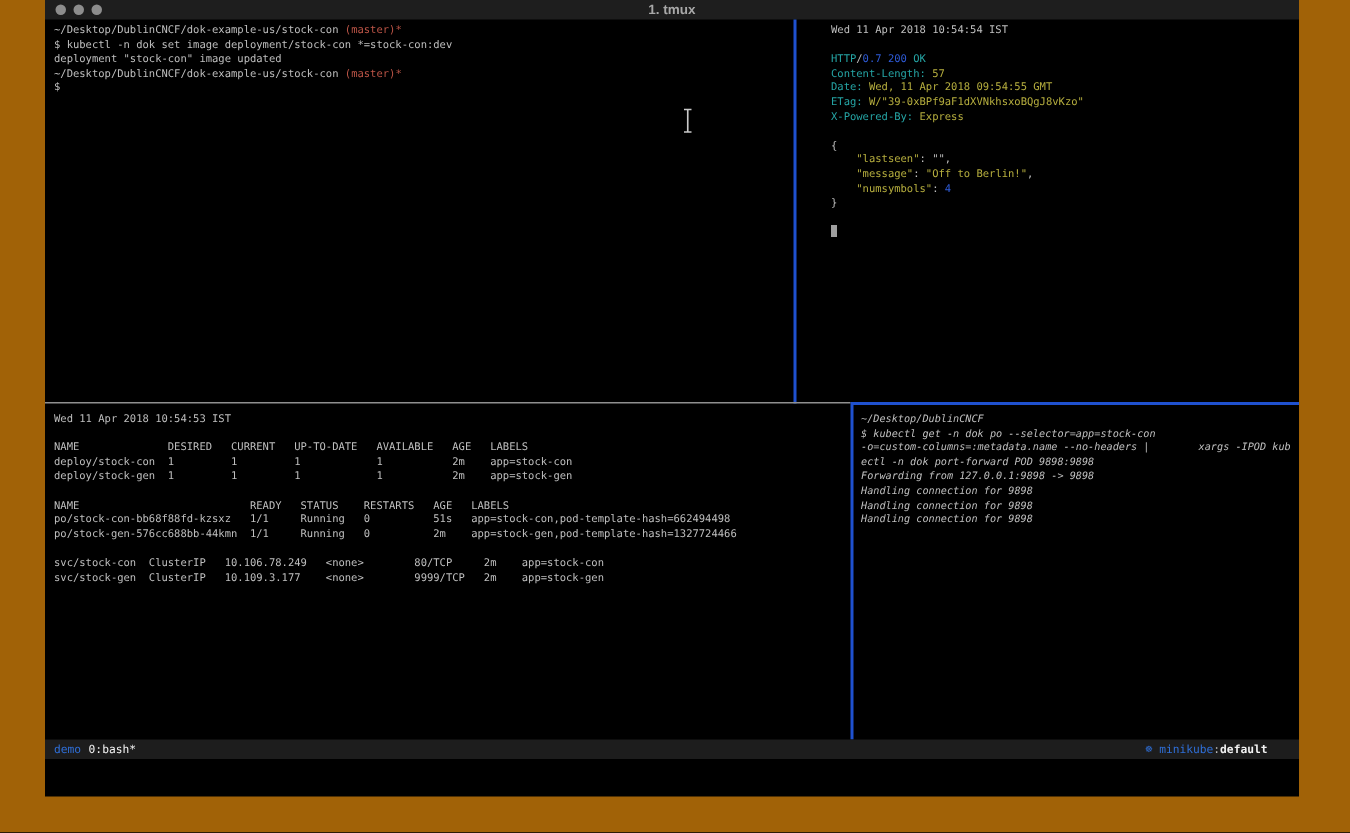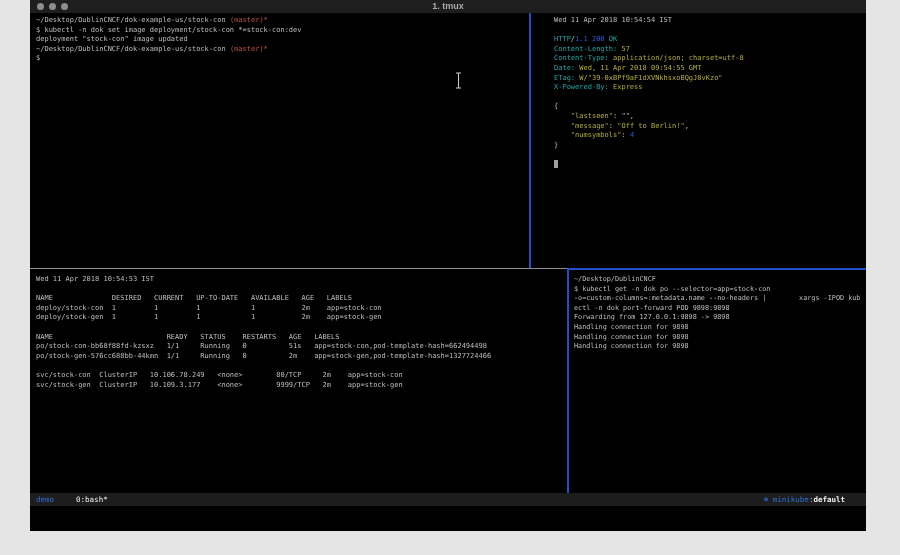--- a/index.html
+++ b/index.html
@@ -1,51 +1,51 @@
 <!DOCTYPE html>
 <html style="--fg: #bfbfbf; --cyan: #25a5a5; --yellow: #b6ae3e; --blue: #2e5bd8; --red: #bd5547; --cursor: #9f9f9f; --border_blue: #1f51cf; --border_grey: #8f8f8f; --statusbar_blue: #2f6fd8; --titlebar_bg: #1e1e1e; --title_fg: #a8a8a8;"><head>
 <meta charset="utf-8">
 <style>
   * { margin:0; padding:0; box-sizing:border-box; }
   html,body { width:900px; height:555px; background:#060606; overflow:hidden; }
-  .page { position:relative; width:900px; height:555px; background:#e5e5e5; }
+  .page { position:relative; width:900px; height:555px; background:#a16207; }
 
   .window { position:absolute; left:30px; top:0; width:836px; height:531px; background:#000; }
 
   .titlebar { position:absolute; left:0; top:0; width:836px; height:13px; background:var(--titlebar_bg);
               font-family:"Liberation Sans", sans-serif; }
   .traffic { position:absolute; left:7px; top:3px; display:flex; gap:5px; }
   .dot { width:7px; height:7px; border-radius:50%; background:#8d8d8d; }
   .title { position:absolute; left:0; right:0; top:0; height:13px; line-height:13px; text-align:center;
            font-size:9px; font-weight:bold; color:var(--title_fg); }
 
   .pane { position:absolute; overflow:hidden; font-family:"DejaVu Sans Mono", monospace;
           font-size:7px; color:var(--fg); }
   .line { white-space:pre; height:9.6px; line-height:9.6px; }
   .pane-tl { left:0;   top:13px;  width:499px; height:255px; padding:3px 12px 0 6px; }
   .pane-tr { left:501px; top:13px; width:335px; height:255px; padding:3px 0 0 7px;margin-left:16px; }
   .pane-bl { left:0;   top:271px; width:537px; height:222px; padding:4px 0 0 6px; }
-  .pane-br { left:540px; top:271px; width:296px; height:194px; padding:4px 0 0 4px; font-size:6.8px; }
+  .pane-br { left:540px; top:271px; width:296px; height:194px; padding:4px 0 0 4px; font-size:6.8px;font-style:italic; }
 
   .c-fg     { color:var(--fg); }
   .c-cyan   { color:var(--cyan); }
   .c-yellow { color:var(--yellow); }
   .c-blue   { color:var(--blue); }
   .c-red    { color:var(--red); }
   .c-cursor { background:var(--cursor); color:transparent; }
 
   .vdiv-top    { position:absolute; left:499px; top:13px;  width:2px; height:256px; background:var(--border_blue); }
   .hdiv-grey   { position:absolute; left:0;     top:268px; width:537px; height:1px; background:var(--border_grey); }
   .hdiv-blue   { position:absolute; left:537px; top:268px; width:299px; height:2px; background:var(--border_blue); }
   .vdiv-bottom { position:absolute; left:537px; top:270px; width:2px; height:223px; background:var(--border_blue); }
 
   .statusbar { position:absolute; left:0; top:493px; width:836px; height:13px; background:#1d1d1d;
                font-family:"DejaVu Sans Mono", monospace; font-size:7.5px; line-height:13px; color:var(--fg); }
   .sb-left { position:absolute; left:6px; top:0; }
-  .sb-session { color:var(--statusbar_blue); margin-right:22px; }
+  .sb-session { color:var(--statusbar_blue); margin-right:5px; }
   .sb-window { color:#f2f2f2; font-weight:normal; }
   .sb-right { position:absolute; right:21px; top:0; }
   .sb-kblue { color:var(--statusbar_blue); }
   .sb-sep { color:#bdbdbd; }
   .sb-ns { color:#f2f2f2; font-weight:bold; }
 
   .ibeam { position:absolute; left:455px; top:72px; width:7px; height:17px; }
 </style>
 </head>
 <body>
@@ -65,23 +65,22 @@
     <div class="pane pane-tl">
         <div class="line"><span class="c-fg">~/Desktop/DublinCNCF/dok-example-us/stock-con </span><span class="c-red">(master)*</span></div>
         <div class="line"><span class="c-fg">$ kubectl -n dok set image deployment/stock-con *=stock-con:dev</span></div>
         <div class="line"><span class="c-fg">deployment "stock-con" image updated</span></div>
         <div class="line"><span class="c-fg">~/Desktop/DublinCNCF/dok-example-us/stock-con </span><span class="c-red">(master)*</span></div>
         <div class="line"><span class="c-fg">$</span></div>
       </div>
     <div class="pane pane-tr">
         <div class="line"><span class="c-fg">Wed 11 Apr 2018 10:54:54 IST</span></div>
         <div class="line">&nbsp;</div>
-        <div class="line"><span class="c-cyan">HTTP</span><span class="c-fg">/</span><span class="c-blue">1.1 200</span><span class="c-cyan"> OK</span></div>
+        <div class="line"><span class="c-cyan">HTTP</span><span class="c-fg">/</span><span class="c-blue">0.7 200</span><span class="c-cyan"> OK</span></div>
         <div class="line"><span class="c-cyan">Content-Length:</span><span class="c-yellow"> 57</span></div>
-        <div class="line"><span class="c-cyan">Content-Type:</span><span class="c-yellow"> application/json; charset=utf-8</span></div>
         <div class="line"><span class="c-cyan">Date:</span><span class="c-yellow"> Wed, 11 Apr 2018 09:54:55 GMT</span></div>
         <div class="line"><span class="c-cyan">ETag:</span><span class="c-yellow"> W/"39-0xBPf9aF1dXVNkhsxoBQgJ8vKzo"</span></div>
         <div class="line"><span class="c-cyan">X-Powered-By:</span><span class="c-yellow"> Express</span></div>
         <div class="line">&nbsp;</div>
         <div class="line"><span class="c-fg">{</span></div>
         <div class="line"><span class="c-fg">    </span><span class="c-yellow">"lastseen"</span><span class="c-fg">: "",</span></div>
         <div class="line"><span class="c-fg">    </span><span class="c-yellow">"message"</span><span class="c-fg">: </span><span class="c-yellow">"Off to Berlin!"</span><span class="c-fg">,</span></div>
         <div class="line"><span class="c-fg">    </span><span class="c-yellow">"numsymbols"</span><span class="c-fg">: </span><span class="c-blue">4</span></div>
         <div class="line"><span class="c-fg">}</span></div>
         <div class="line">&nbsp;</div>

